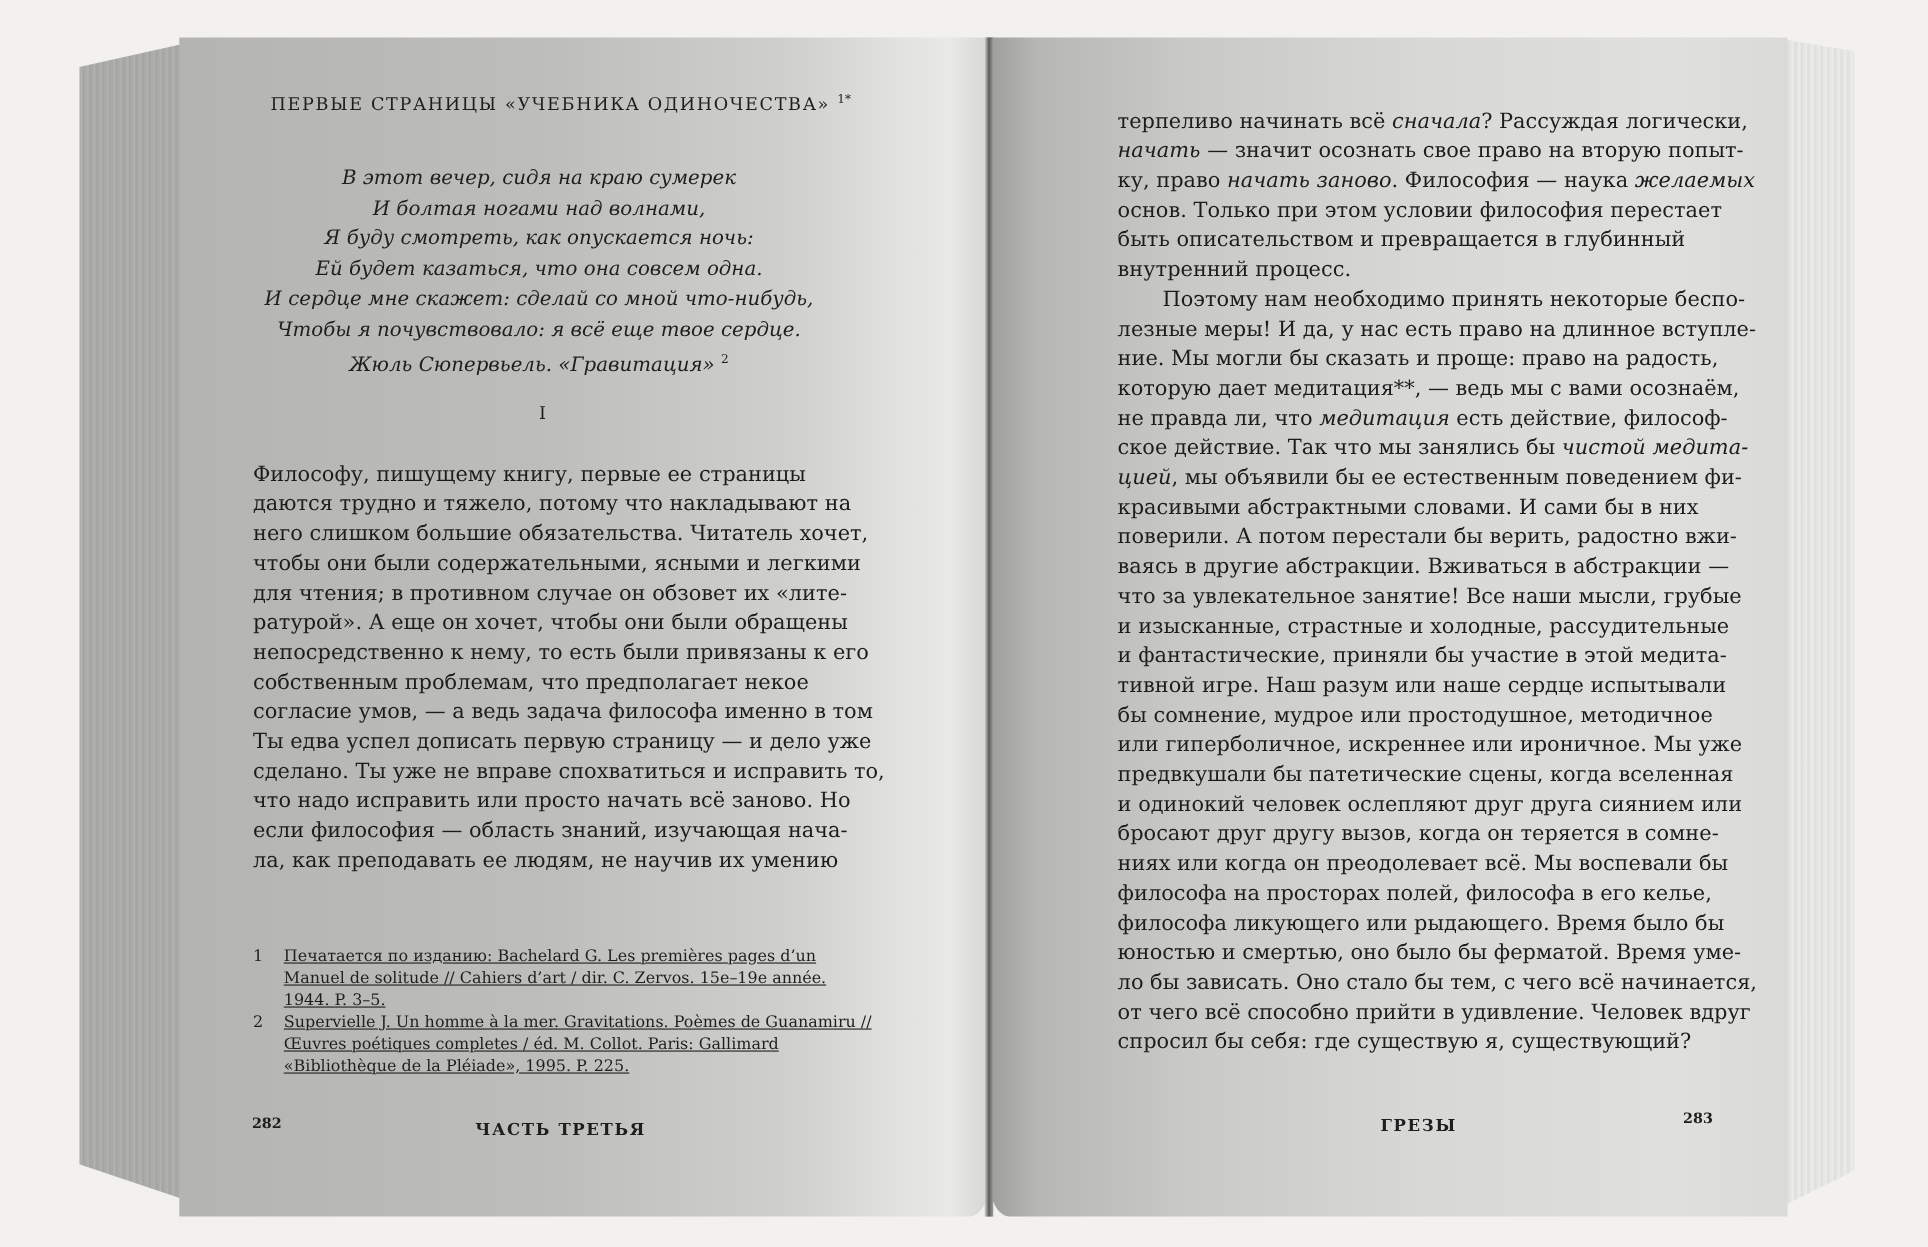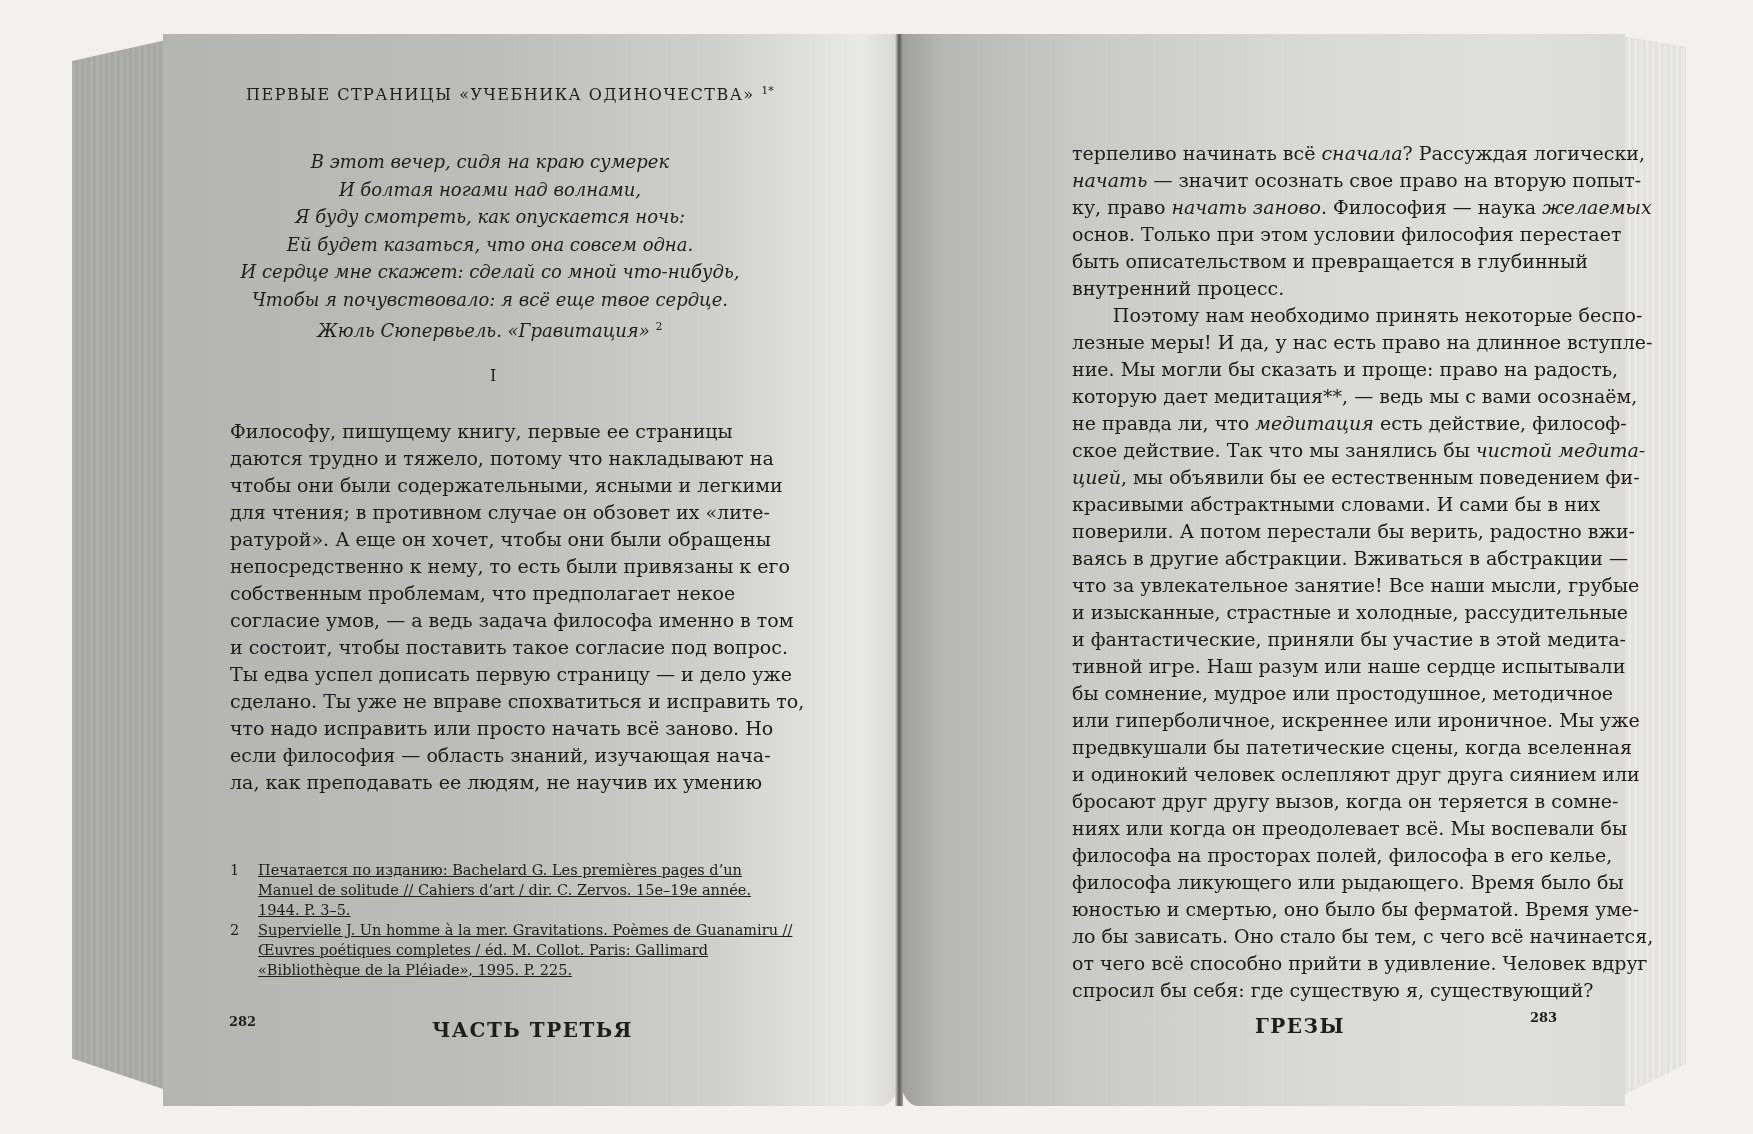--- a/index.html
+++ b/index.html
@@ -46,34 +46,34 @@
   .running-head sup { font-size:11px; letter-spacing:0; }
   .epigraph {
     position:absolute; top:148px; left:220px; width:540px; text-align:center;
     font-style:italic; font-size:18px; line-height:27.5px;
   }
   .epigraph div { white-space:nowrap; }
   .section-num {
     position:absolute; top:366px; left:490px; font-size:16px;
   }
   .body-left { top:418px; left:230px; }
-  .body-right { top:97px; left:1072px;margin-top:43px; }
+  .body-right { top:97px; left:1016px; }
   .line { display:block; }
   .indent { padding-left:30px;text-align:center; }
   .footnotes {
     position:absolute; top:860px; left:230px; font-size:14.5px; line-height:20px;
   }
   .fn { display:flex; }
   .fn-num { width:28px; flex:none; }
   .fn-text div { white-space:nowrap;text-decoration:underline; }
   .folio {
     position:absolute; font-size:13px; font-weight:bold;text-align:right;
   }
   .footer-title {
-    position:absolute; font-size:20px; letter-spacing:1.5px; font-weight:bold;
+    position:absolute; font-size:15px; letter-spacing:1.5px; font-weight:bold;
   }
   i { font-style:italic; }
 </style>
 </head>
 <body>
 
 <div class="stack-left"></div>
 <div class="stack-right"></div>
 
 <div class="page page-left"></div>
@@ -96,27 +96,27 @@
     <span>Жюль Сюпервьель. «Гравитация»</span>
     <sup style="font-size:11px;font-style:normal">2</sup>
   </div>
 </div>
 
 <div class="section-num">I</div>
 
 <div class="text body-left" id="left-body">
     <span class="line">Философу, пишущему книгу, первые ее страницы</span>
     <span class="line">даются трудно и тяжело, потому что накладывают на</span>
+    <span class="line">него слишком большие обязательства. Читатель хочет,</span>
     <span class="line">чтобы они были содержательными, ясными и легкими</span>
     <span class="line">для чтения; в противном случае он обзовет их «лите-</span>
     <span class="line">ратурой». А еще он хочет, чтобы они были обращены</span>
     <span class="line">непосредственно к нему, то есть были привязаны к его</span>
     <span class="line">собственным проблемам, что предполагает некое</span>
     <span class="line">согласие умов, — а ведь задача философа именно в том</span>
-    <span class="line">и состоит, чтобы поставить такое согласие под вопрос.</span>
     <span class="line">Ты едва успел дописать первую страницу — и дело уже</span>
     <span class="line">сделано. Ты уже не вправе спохватиться и исправить то,</span>
     <span class="line">что надо исправить или просто начать всё заново. Но</span>
     <span class="line">если философия — область знаний, изучающая нача-</span>
     <span class="line">ла, как преподавать ее людям, не научив их умению</span>
   </div>
 
 <div class="footnotes" id="footnotes">
     <div class="fn">
       <div class="fn-num">1</div>

